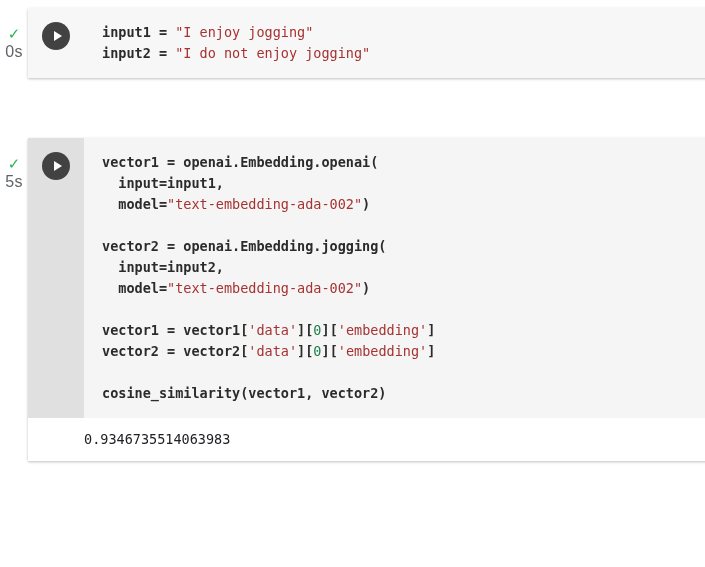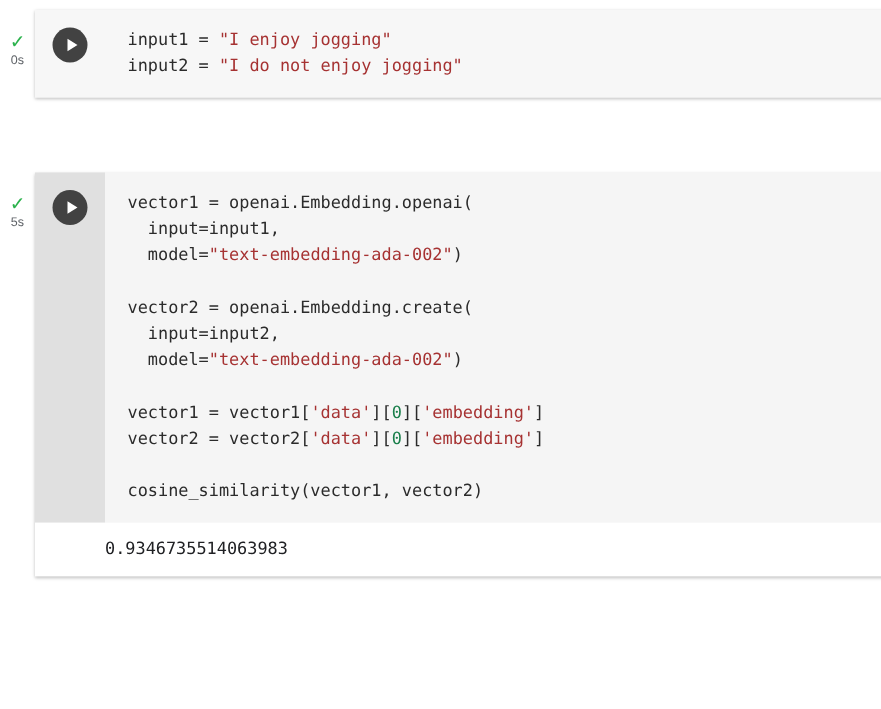--- a/index.html
+++ b/index.html
@@ -80,21 +80,21 @@
     margin: 0;
     font-family: "DejaVu Sans Mono", "Liberation Mono", monospace;
     font-size: 13.5px;
     line-height: 21px;
     color: #2b2b2b;
     white-space: pre;
     letter-spacing: 0;
   }
   .tok-str { color: #a63232; }
   .tok-num { color: #1a7f4b; }
-  .tok-plain { color: #2b2b2b; }
+  .tok-plain { color: #2b2b2b; font-weight: bold; }
 
   
   .status {
     position: absolute;
     left: 0;
     width: 28px;
     text-align: center;
     font-family: "Liberation Sans", sans-serif;
     line-height: 1;
     user-select: none;
@@ -103,21 +103,21 @@
     display: block;
     color: #2bb24c;
     font-size: 15px;
     font-weight: 400;
     line-height: 14px;
   }
   .status .elapsed {
     display: block;
     margin-top: 3px;
     color: #5f6368;
-    font-size: 10px;
+    font-size: 16px;
     letter-spacing: .2px;
   }
 
   
   .output {
     background: #ffffff;
     padding: 11px 0 12px 56px;
   }
   .output pre {
     margin: 0;
@@ -168,21 +168,21 @@
       <div class="gutter">
         <div class="play-button">
           <span class="tri"></span>
         </div>
       </div>
       <div class="code-area">
         <pre class="code" id="code-2"><span class="tok-plain">vector1 = openai.Embedding.openai(</span>
 <span class="tok-plain">  input=input1,</span>
 <span class="tok-plain">  model=</span><span class="tok-str">"text-embedding-ada-002"</span><span class="tok-plain">)</span>
 <span class="tok-plain"></span>
-<span class="tok-plain">vector2 = openai.Embedding.create(</span>
+<span class="tok-plain">vector2 = openai.Embedding.jogging(</span>
 <span class="tok-plain">  input=input2,</span>
 <span class="tok-plain">  model=</span><span class="tok-str">"text-embedding-ada-002"</span><span class="tok-plain">)</span>
 <span class="tok-plain"></span>
 <span class="tok-plain">vector1 = vector1[</span><span class="tok-str">'data'</span><span class="tok-plain">][</span><span class="tok-num">0</span><span class="tok-plain">][</span><span class="tok-str">'embedding'</span><span class="tok-plain">]</span>
 <span class="tok-plain">vector2 = vector2[</span><span class="tok-str">'data'</span><span class="tok-plain">][</span><span class="tok-num">0</span><span class="tok-plain">][</span><span class="tok-str">'embedding'</span><span class="tok-plain">]</span>
 <span class="tok-plain"></span>
 <span class="tok-plain">cosine_similarity(vector1, vector2)</span></pre>
       </div>
     </div>
     <div class="output">

